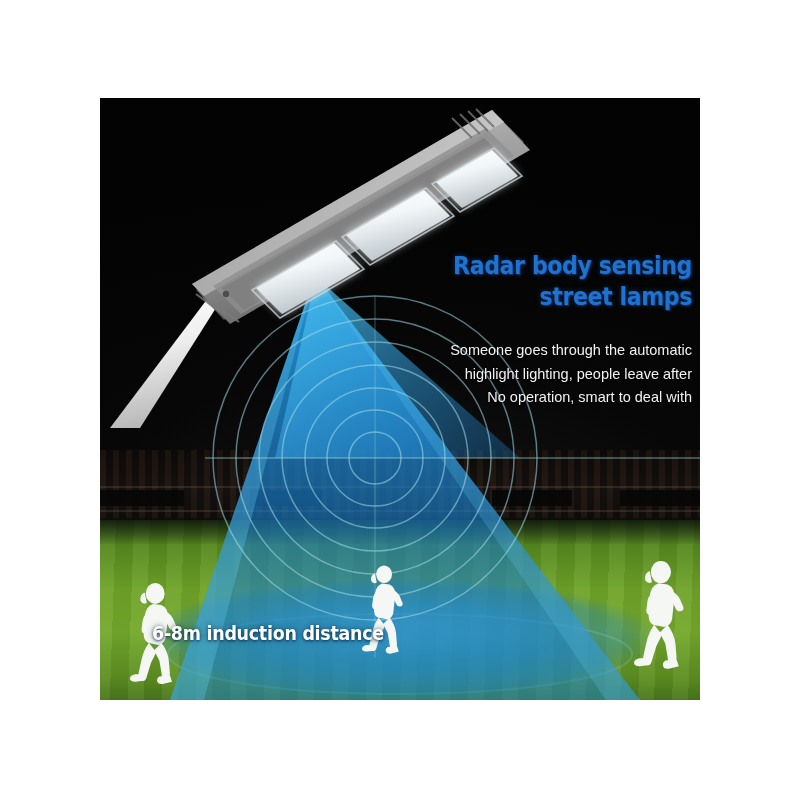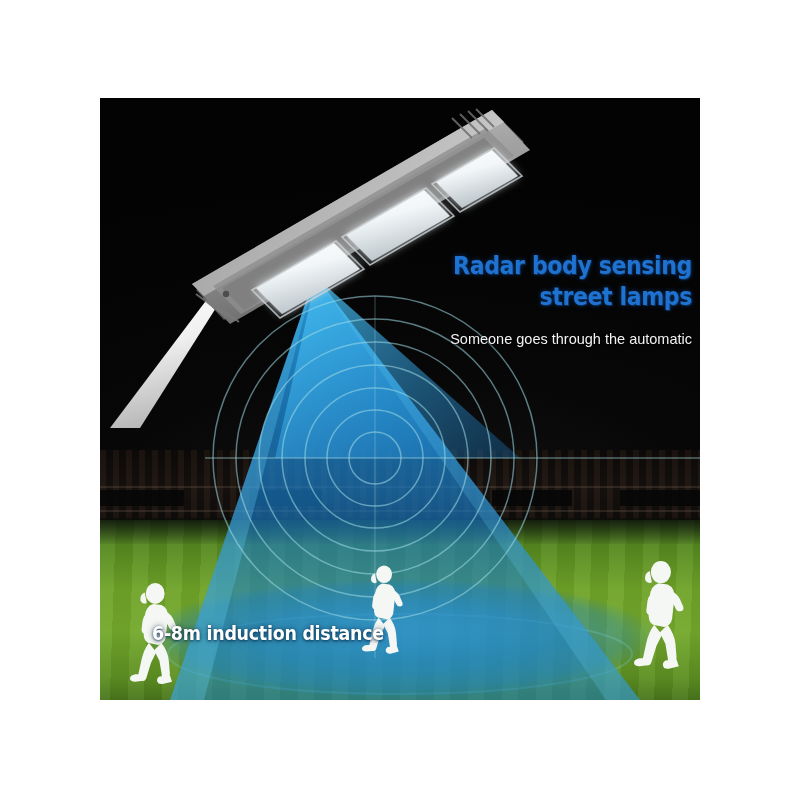--- a/index.html
+++ b/index.html
@@ -62,21 +62,21 @@
     line-height:31px;
     letter-spacing:-0.4px;
     color:#1f72cf;
     text-shadow:0 0 6px rgba(12,62,126,.85), 1px 1px 0 #0b2c56;
     transform:scaleX(.88);
     transform-origin:100% 50%;
     white-space:nowrap;
   }
   .title .l2{display:block;}
   .body-copy{
-    position:absolute;right:8px;top:230px;width:420px;
+    position:absolute;right:8px;top:241px;width:420px;
     text-align:right;
     font-family:"Liberation Sans",sans-serif;
     font-size:14.5px;
     line-height:23.5px;
     color:#f2f2f2;
     text-shadow:0 1px 2px rgba(0,0,0,.9);
   }
   .body-copy div{white-space:nowrap;}
 
   .caption{
@@ -280,18 +280,20 @@
       </g>
     </svg>
 
     <div class="title">
       <span class="l1">Radar body sensing</span>
       <span class="l2">street lamps</span>
     </div>
 
     <div class="body-copy">
       <div>Someone goes through the automatic</div>
+      <div>highlight lighting, people leave after</div>
+      <div>No operation, smart to deal with</div>
     </div>
 
     <div class="caption">6-8m induction distance</div>
 
   </div>
 </div>
 
 </body></html>

